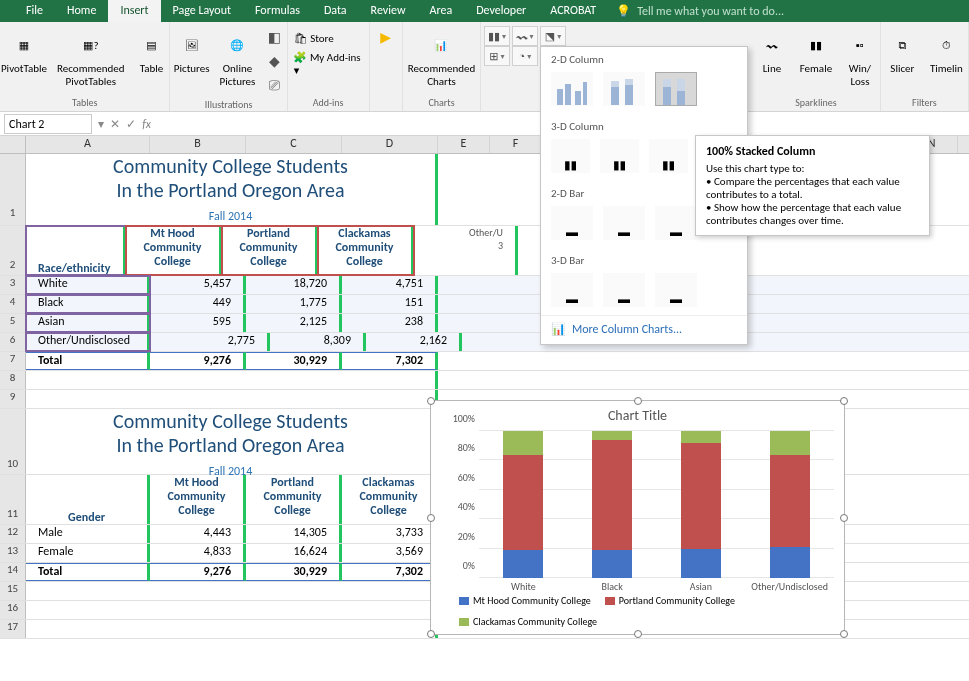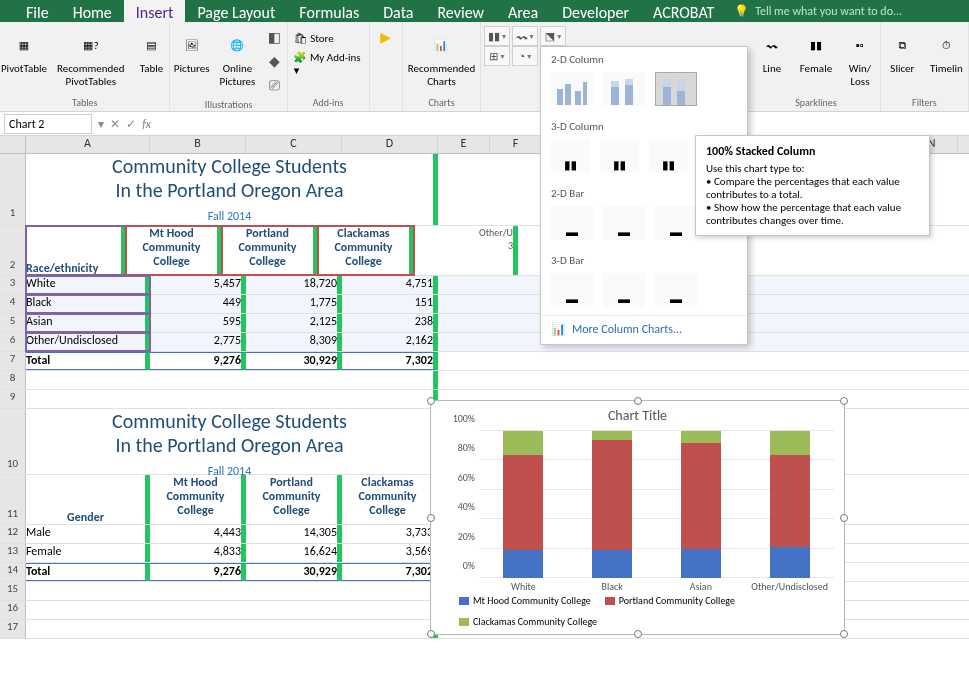--- a/index.html
+++ b/index.html
@@ -1,21 +1,21 @@
 <!DOCTYPE html>
 <html><head>
 <meta charset="utf-8">
 <style>
 * { margin: 0; padding: 0; box-sizing: border-box; font-family: "Segoe UI", Calibri, sans-serif; }
 body { width: 969px; height: 681px; background: #fff; overflow: hidden; font-size: 12px; position: relative; }
 
 
 .tabs { background: #217346; display: flex; height: 22px; align-items: stretch; padding-left: 14px; }
-.tab { color: #fff; padding: 3px 12px; font-size: 16px; cursor: pointer; }
-.tab.active { background: #f3f3f3; color: #4c1d95; }
+.tab { color: #fff; padding: 3px 12px; font-size: 12px; cursor: pointer; }
+.tab.active { background: #f3f3f3; color: #14532d; }
 .tellme { color: #bfe0cd; padding: 3px 8px; font-size: 12px; display: flex; align-items: center; gap: 6px; }
 
 
 .ribbon { background: #f1f1f1; border-bottom: 1px solid #d4d4d4; display: flex; height: 90px; position: relative; }
 .group { display: flex; flex-direction: column; align-items: center; padding: 4px 6px 2px; border-right: 1px solid #e1e1e1; min-width: 50px; }
 .group-items { display: flex; flex: 1; align-items: flex-start; gap: 6px; }
 .group-label { font-size: 10px; color: #666; padding-top: 2px; }
 .bigbtn { display: flex; flex-direction: column; align-items: center; text-align: center; font-size: 11px; padding: 2px; cursor: pointer; }
 .bigbtn .ico { width: 34px; height: 34px; display: flex; align-items: center; justify-content: center; }
 .smallstack { display: flex; flex-direction: column; gap: 2px; }
@@ -27,21 +27,21 @@
 .namebox { width: 88px; height: 20px; border: 1px solid #ccc; font-size: 12px; padding: 0 4px; }
 .fxicons { display:flex; gap:6px; color:#888; }
 .fxinput { flex:1; border:none; font-size:12px; }
 
 
 .grid { position: relative; }
 .col-headers { display: flex; background: #e6e6e6; border-bottom: 1px solid #bfbfbf; height: 18px; }
 .ch { border-right: 1px solid #d4d4d4; text-align: center; font-size: 12px; color: #333; }
 .row { display: flex; height: 19px; border-bottom: 1px solid #e0e0e0; }
 .rh { width: 26px; background: #e6e6e6; border-right: 1px solid #bfbfbf; text-align: center; font-size: 11px; color: #444; }
-.cell { border-right: 5px solid #22c55e; padding: 0 0; font-size: 12px; overflow: hidden; white-space: nowrap; }
+.cell { border-right: 3px solid #22c55e; padding: 0 12px; font-size: 12px; overflow: hidden; white-space: nowrap; }
 .cnum { text-align: right; }
 .heading-blue { text-align:center; color:#1f4e79; font-size:20px; font-family:Georgia,serif; overflow:visible; }
 .subhead { text-align:center; color:#2e75b6; font-size:12px; overflow:visible; }
 .colhead { text-align:center; color:#1f4e79; font-weight:600; }
 .rowhead { color:#1f4e79; font-weight:600; }
 .totalrow { font-weight:700; border-top:1px solid #4472c4; border-bottom:1.5px solid #4472c4; }
 .body-light { background:#f2f6fc; }
 .sel-border-v { outline:2px solid #8064a2; outline-offset:-1px; }
 .sel-border-h { outline:2px solid #c0504d; outline-offset:-1px; }
 
@@ -282,21 +282,21 @@
   <div class="row body-light">
     <div class="rh">5</div>
     <div class="cell sel-border-v" style="width:124px">Asian</div>
     <div class="cell cnum" style="width:96px">595</div>
     <div class="cell cnum" style="width:96px">2,125</div>
     <div class="cell cnum" style="width:96px">238</div>
   </div>
   <div class="row body-light">
     <div class="rh">6</div>
     <div class="cell sel-border-v" style="width:124px">Other/Undisclosed</div>
-    <div class="cell cnum" style="width:96px">2,775</div>
+    <div class="cell cnum" style="width:120px">2,775</div>
     <div class="cell cnum" style="width:96px">8,309</div>
     <div class="cell cnum" style="width:96px">2,162</div>
   </div>
 
   <div class="row">
     <div class="rh">7</div>
     <div class="cell totalrow" style="width:124px">Total</div>
     <div class="cell cnum totalrow" style="width:96px">9,276</div>
     <div class="cell cnum totalrow" style="width:96px">30,929</div>
     <div class="cell cnum totalrow" style="width:96px">7,302</div>

